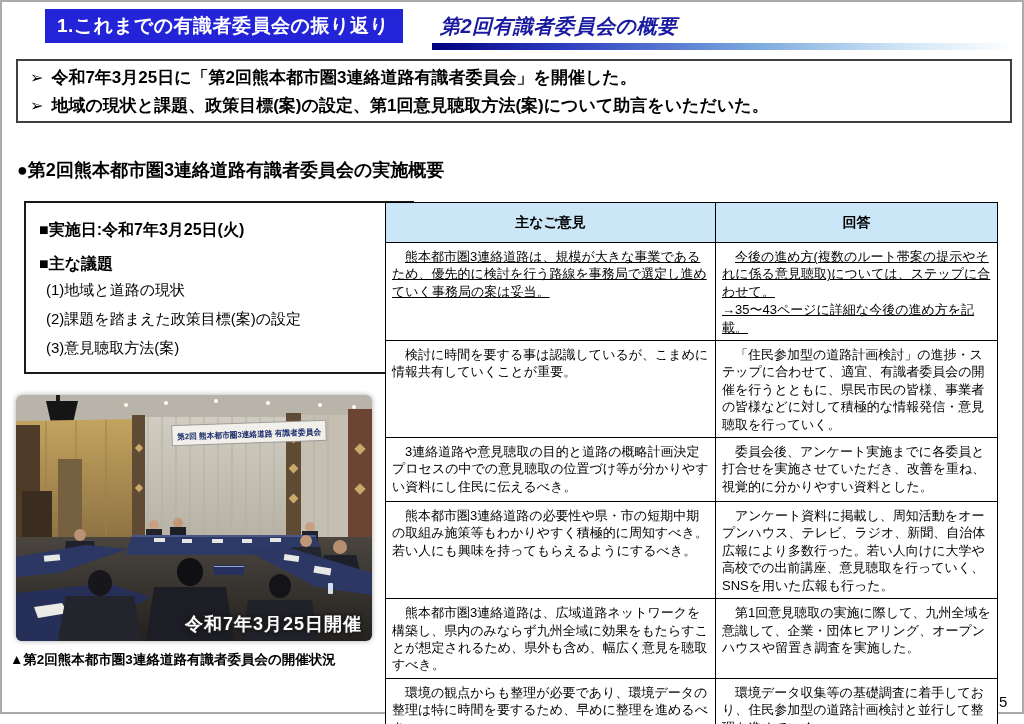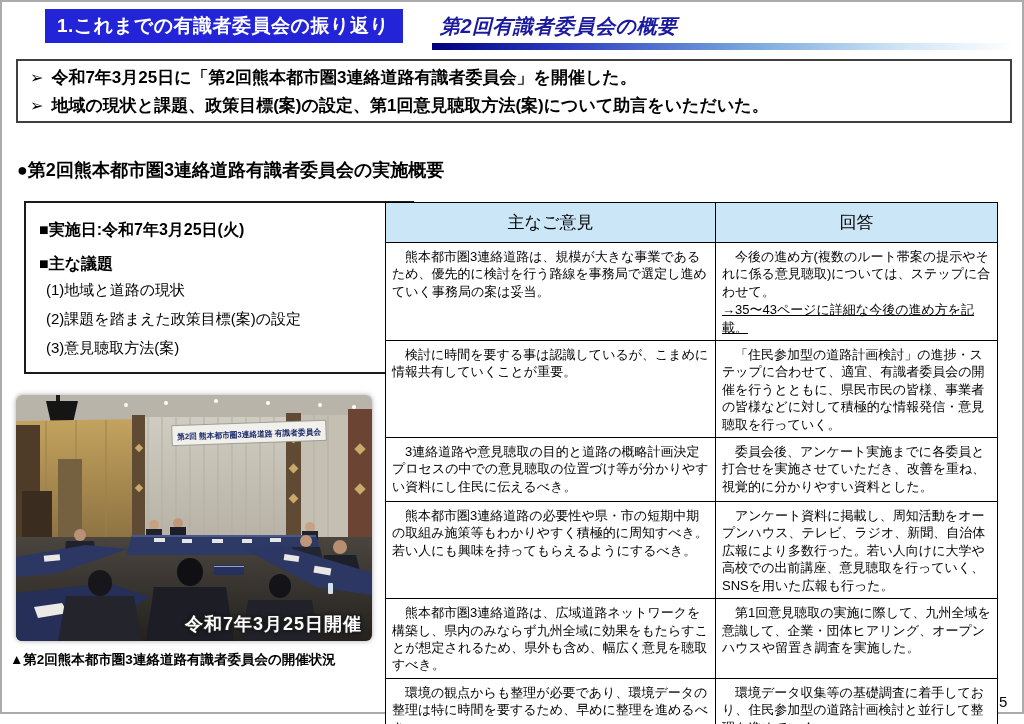--- a/index.html
+++ b/index.html
@@ -57,27 +57,27 @@
   }
   .photo-caption { position:absolute; left:8px; top:649px; font-size:13.5px; font-weight:600; color:#000; white-space:nowrap; }
 
   
   .opinions-table {
     position:absolute; left:383px; top:200px; width:612px;
     border-collapse:collapse; table-layout:fixed; background:#fff;
   }
   .opinions-table th, .opinions-table td { border:1.6px solid #000; vertical-align:top; }
   .opinions-table th {
-    background:#cbe7f7; font-size:17px; font-weight:normal; color:#000;
+    background:#cbe7f7; font-size:14px; font-weight:bold; color:#000;
     height:40px; text-align:center; vertical-align:middle; padding:2px;
   }
   .opinions-table td { padding:5px 6px 4px 6px; font-size:13px; line-height:1.34; color:#000; }
   .cell-text { text-indent:1em; }
   .cell-link { text-decoration:underline; margin-top:1px; }
-  tr.r1 { height:79px; } tr.r2 { height:93px; } tr.r3 { height:64px; }
+  tr.r1 { height:79px;text-decoration:underline; } tr.r2 { height:93px; } tr.r3 { height:64px; }
   tr.r4 { height:97px; } tr.r5 { height:65px; } tr.r6 { height:62px; }
 
   .page-number { position:absolute; left:997px; top:691px; font-size:15px; color:#000; }
 </style>
 </head>
 <body>
 
 <div class="page">
   <div class="slide">
 

